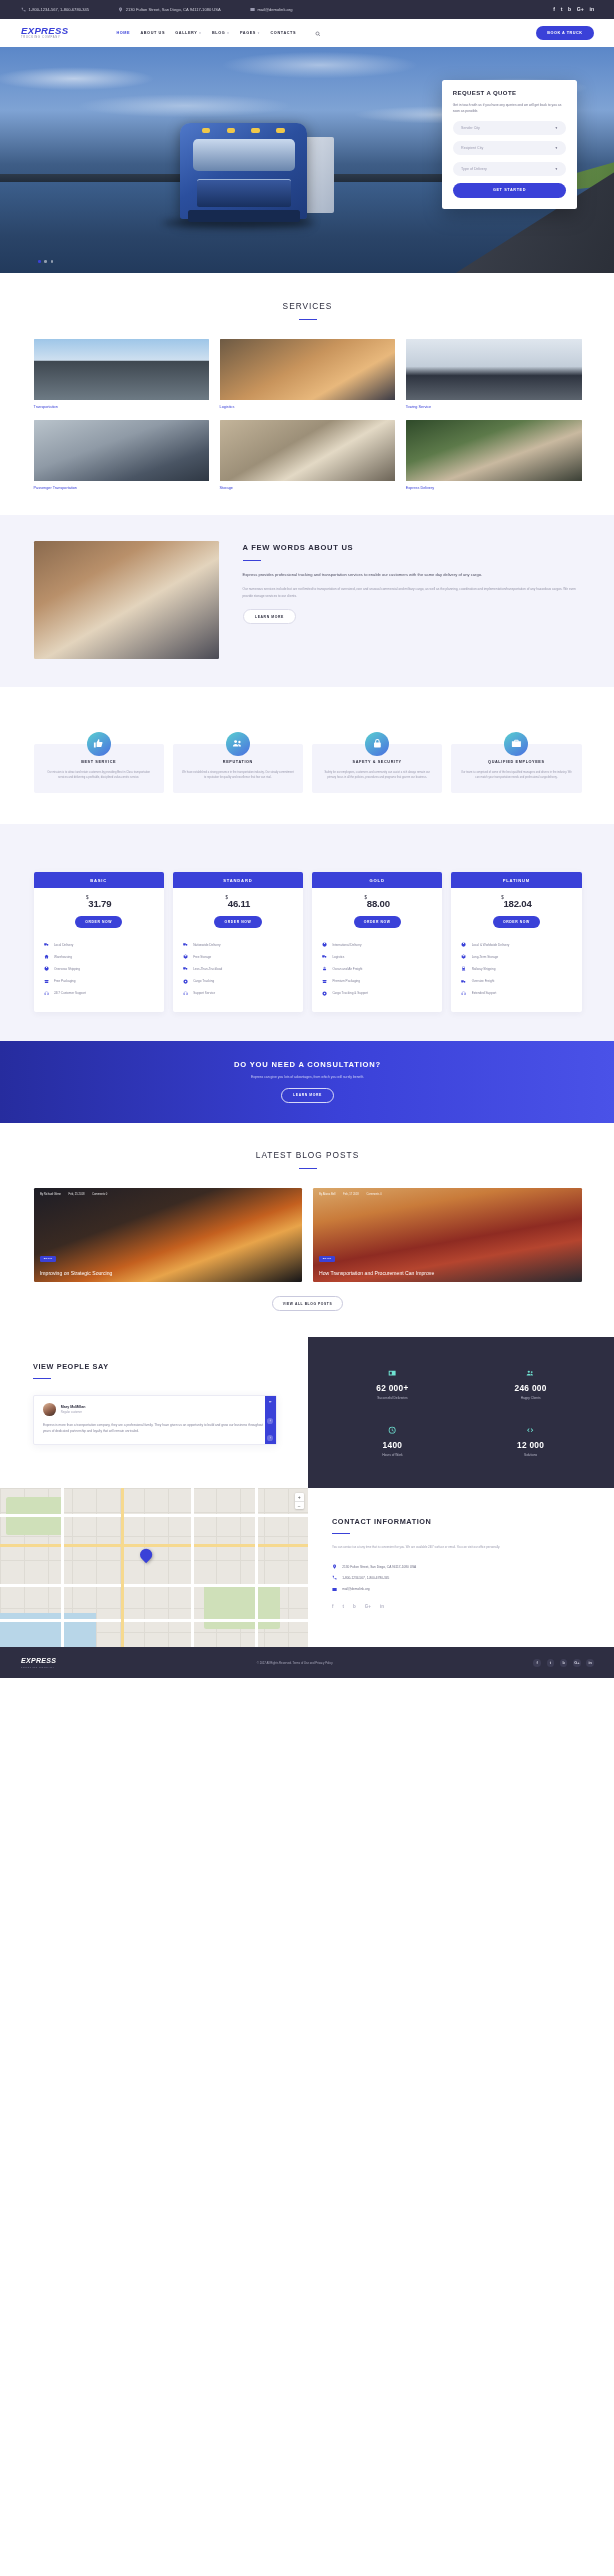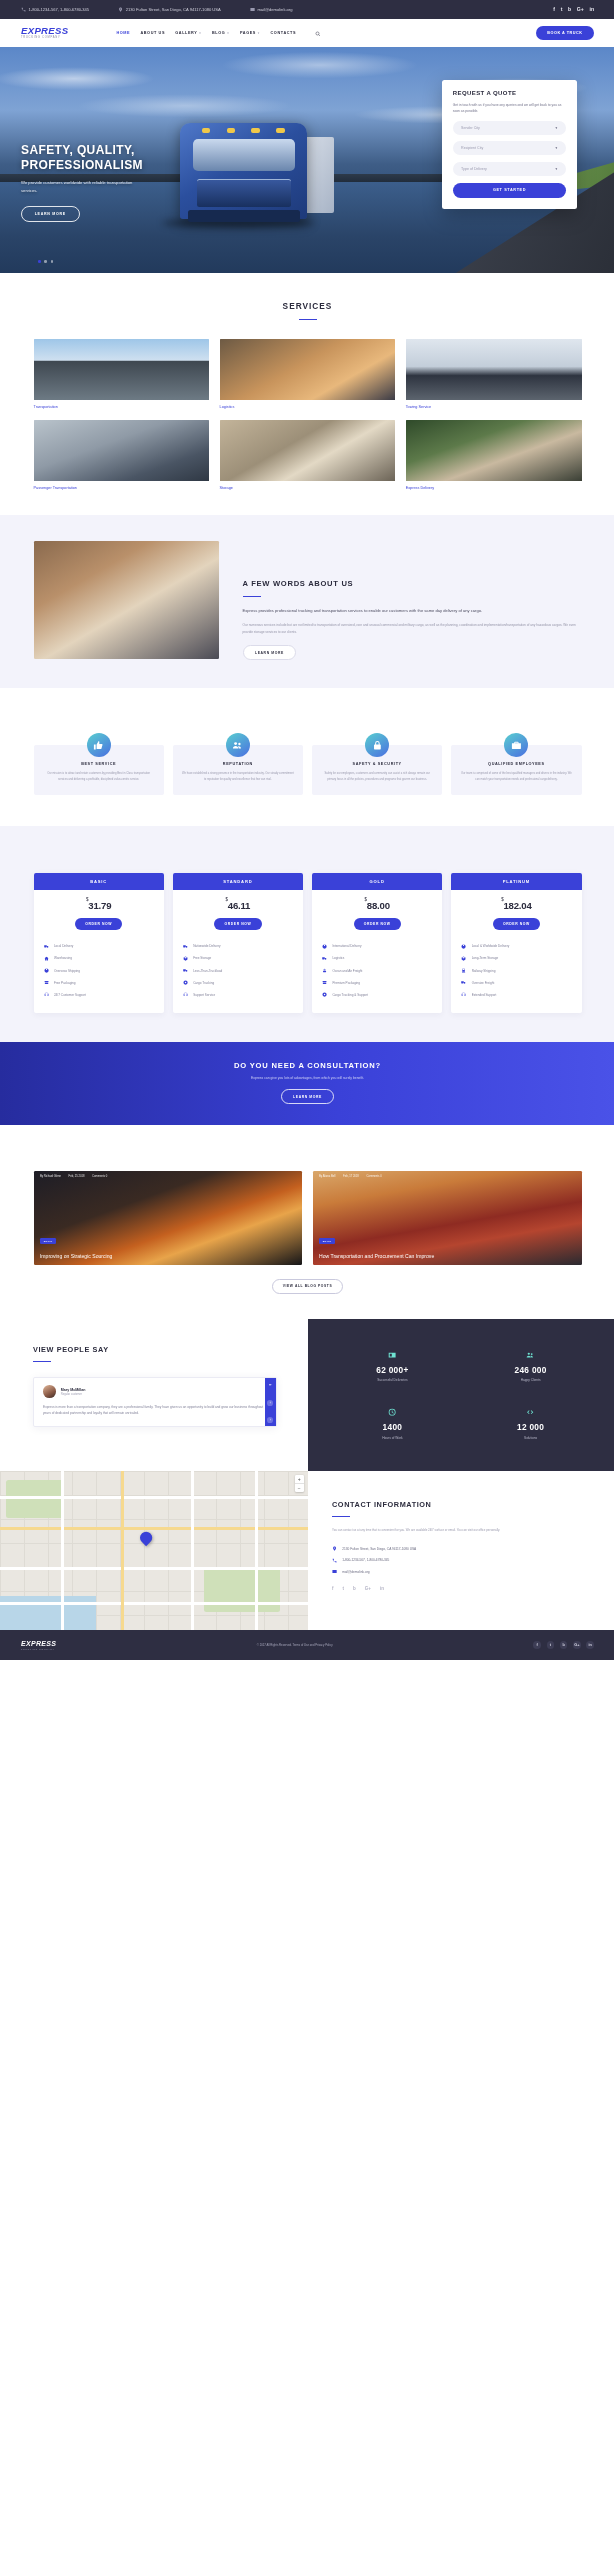--- a/index.html
+++ b/index.html
@@ -140,42 +140,42 @@
     font-size: 3.6px; color:#9b9bb0; justify-content: space-between; cursor:pointer;
   }
   .qfield .cv { font-size:3.2px; color:#6a6a80; }
   .qbtn {
     margin-top: 7.6px; width:100%; height:14.7px; border:none; border-radius:10.2px;
     background:#3a41d8; color:#fff; font-size:3.8px; font-weight:bold; letter-spacing:0.6px; cursor:pointer;
   }
 
   
   .sec-head { text-align:center; }
-  .sec-title { font-size: 8.3px; font-weight: bold; letter-spacing: 1px; color:#2b2b3d; }
+  .sec-title { font-size: 8.3px; font-weight: normal; letter-spacing: 1px; color:#2b2b3d; }
   .sec-rule { width: 18px; height: 1px; background:#3a41d8; margin: 8.3px auto 0; }
 
   
   .services { padding: 28px 0 25.5px; }
   .svc-grid { display:grid; grid-template-columns: repeat(3, 1fr); gap: 10.2px 10.2px; margin-top: 19px; }
   .svc-card { cursor:pointer; }
   .svc-img { height: 61px; border-radius: 0.6px; }
   .svc-label { font-size: 3.8px; color:#3a41d8; margin-top: 5.1px; }
   .i-trucks  { background: linear-gradient(180deg,#9ec6e8 0%,#cfe0f0 35%,#3e4750 36%,#6d7a84 100%); }
   .i-logist  { background: linear-gradient(150deg,#6d5a44,#c8945c 45%,#e8b87c 70%,#3b3b46 100%); }
   .i-towing  { background: linear-gradient(180deg,#dfe6ee 0%,#c3ceda 45%,#2e3440 60%,#5c646e 100%); }
   .i-passeng { background: linear-gradient(160deg,#b9c3cb,#8f9aa6 40%,#4a5564 75%,#2f3844); }
   .i-storage { background: linear-gradient(150deg,#c3b49a,#9c8f78 40%,#e3d9c5 60%,#6b6356); }
   .i-express { background: linear-gradient(160deg,#2f4a2a,#5d7a4a 35%,#c9b9a0 60%,#3a3f35); }
 
   
   .about { background:#f3f3fb; padding: 25.5px 0 28px; }
   .about .wrap { display:flex; gap: 24px; align-items: flex-start; width:548px; }
   .about-img { width: 185px; height: 118px; border-radius:1.3px;
     background: linear-gradient(150deg,#8a6a4e,#b9906a 30%,#e3d4bd 55%,#4a4a55 100%); flex:none; }
-  .about-body { flex:1; padding-top: 2.5px; margin-top: 36px; }
+  .about-body { flex:1; padding-top: 2.5px; }
   .about-title { font-size: 7.6px; font-weight: bold; letter-spacing: 0.7px; color:#2b2b3d; }
   .about-rule { width: 18px; height:1px; background:#3a41d8; margin: 7.6px 0 0; }
   .about-lead { font-size: 4.1px; color:#4c4c60; line-height: 2.0; margin-top: 10.2px; }
   .about-text { font-size: 3.2px; color:#9595a8; line-height: 2.1; margin-top: 7px; }
   .about-btn { margin-top: 9.6px; background:#fff; border:0.6px solid #dcdcea; border-radius:10.2px;
     padding: 4.5px 11.5px; font-size:3.4px; font-weight:bold; letter-spacing:0.6px; color:#2b2b3d; cursor:pointer; }
 
   
   .adv { padding: 28px 0 31px; }
   .adv-grid { display:grid; grid-template-columns: repeat(4,1fr); gap:9px; margin-top: 29px; }
@@ -378,30 +378,20 @@
           <i></i>
           <i></i>
           <i></i>
         </div>
       <div class="truck-wind"></div>
       <div class="truck-grill"></div>
       <div class="truck-bumper"></div>
     </div>
   </div>
 
-  <div class="hero-copy">
-    <div class="wrap">
-      <div class="hero-title">
-        <div>SAFETY, QUALITY,</div>
-        <div>PROFESSIONALISM</div>
-      </div>
-      <div class="hero-sub">We provide customers worldwide with reliable transportation services.</div>
-      <button class="hero-btn">LEARN MORE</button>
-    </div>
-  </div>
 
   <div class="hero-dots">
     <i class="on"></i>
     <i></i>
     <i></i>
   </div>
 
   <div class="quote-card">
     <div class="quote-title">REQUEST A QUOTE</div>
     <div class="quote-text">Get in touch with us if you have any queries and we will get back to you as soon as possible.</div>
@@ -677,20 +667,24 @@
 <section class="consult">
   <div class="wrap">
     <div class="consult-title">DO YOU NEED A CONSULTATION?</div>
     <div class="consult-sub">Express can give you lots of advantages, from which you will surely benefit.</div>
     <button class="consult-btn">LEARN MORE</button>
   </div>
 </section>
 
 <section class="blog">
   <div class="wrap">
+    <div class="sec-head">
+      <div class="sec-title">LATEST BLOG POSTS</div>
+      <div class="sec-rule"></div>
+    </div>
     <div class="blog-grid">
       <div class="blog-card b1">
         <div class="blog-meta">
           <span>By Richard Glenn</span>
           <span>Feb, 25 2018</span>
           <span>Comments 0</span>
         </div>
         <div class="blog-tag">BLOG</div>
         <div class="blog-title">Improving on Strategic Sourcing</div>
       </div>

